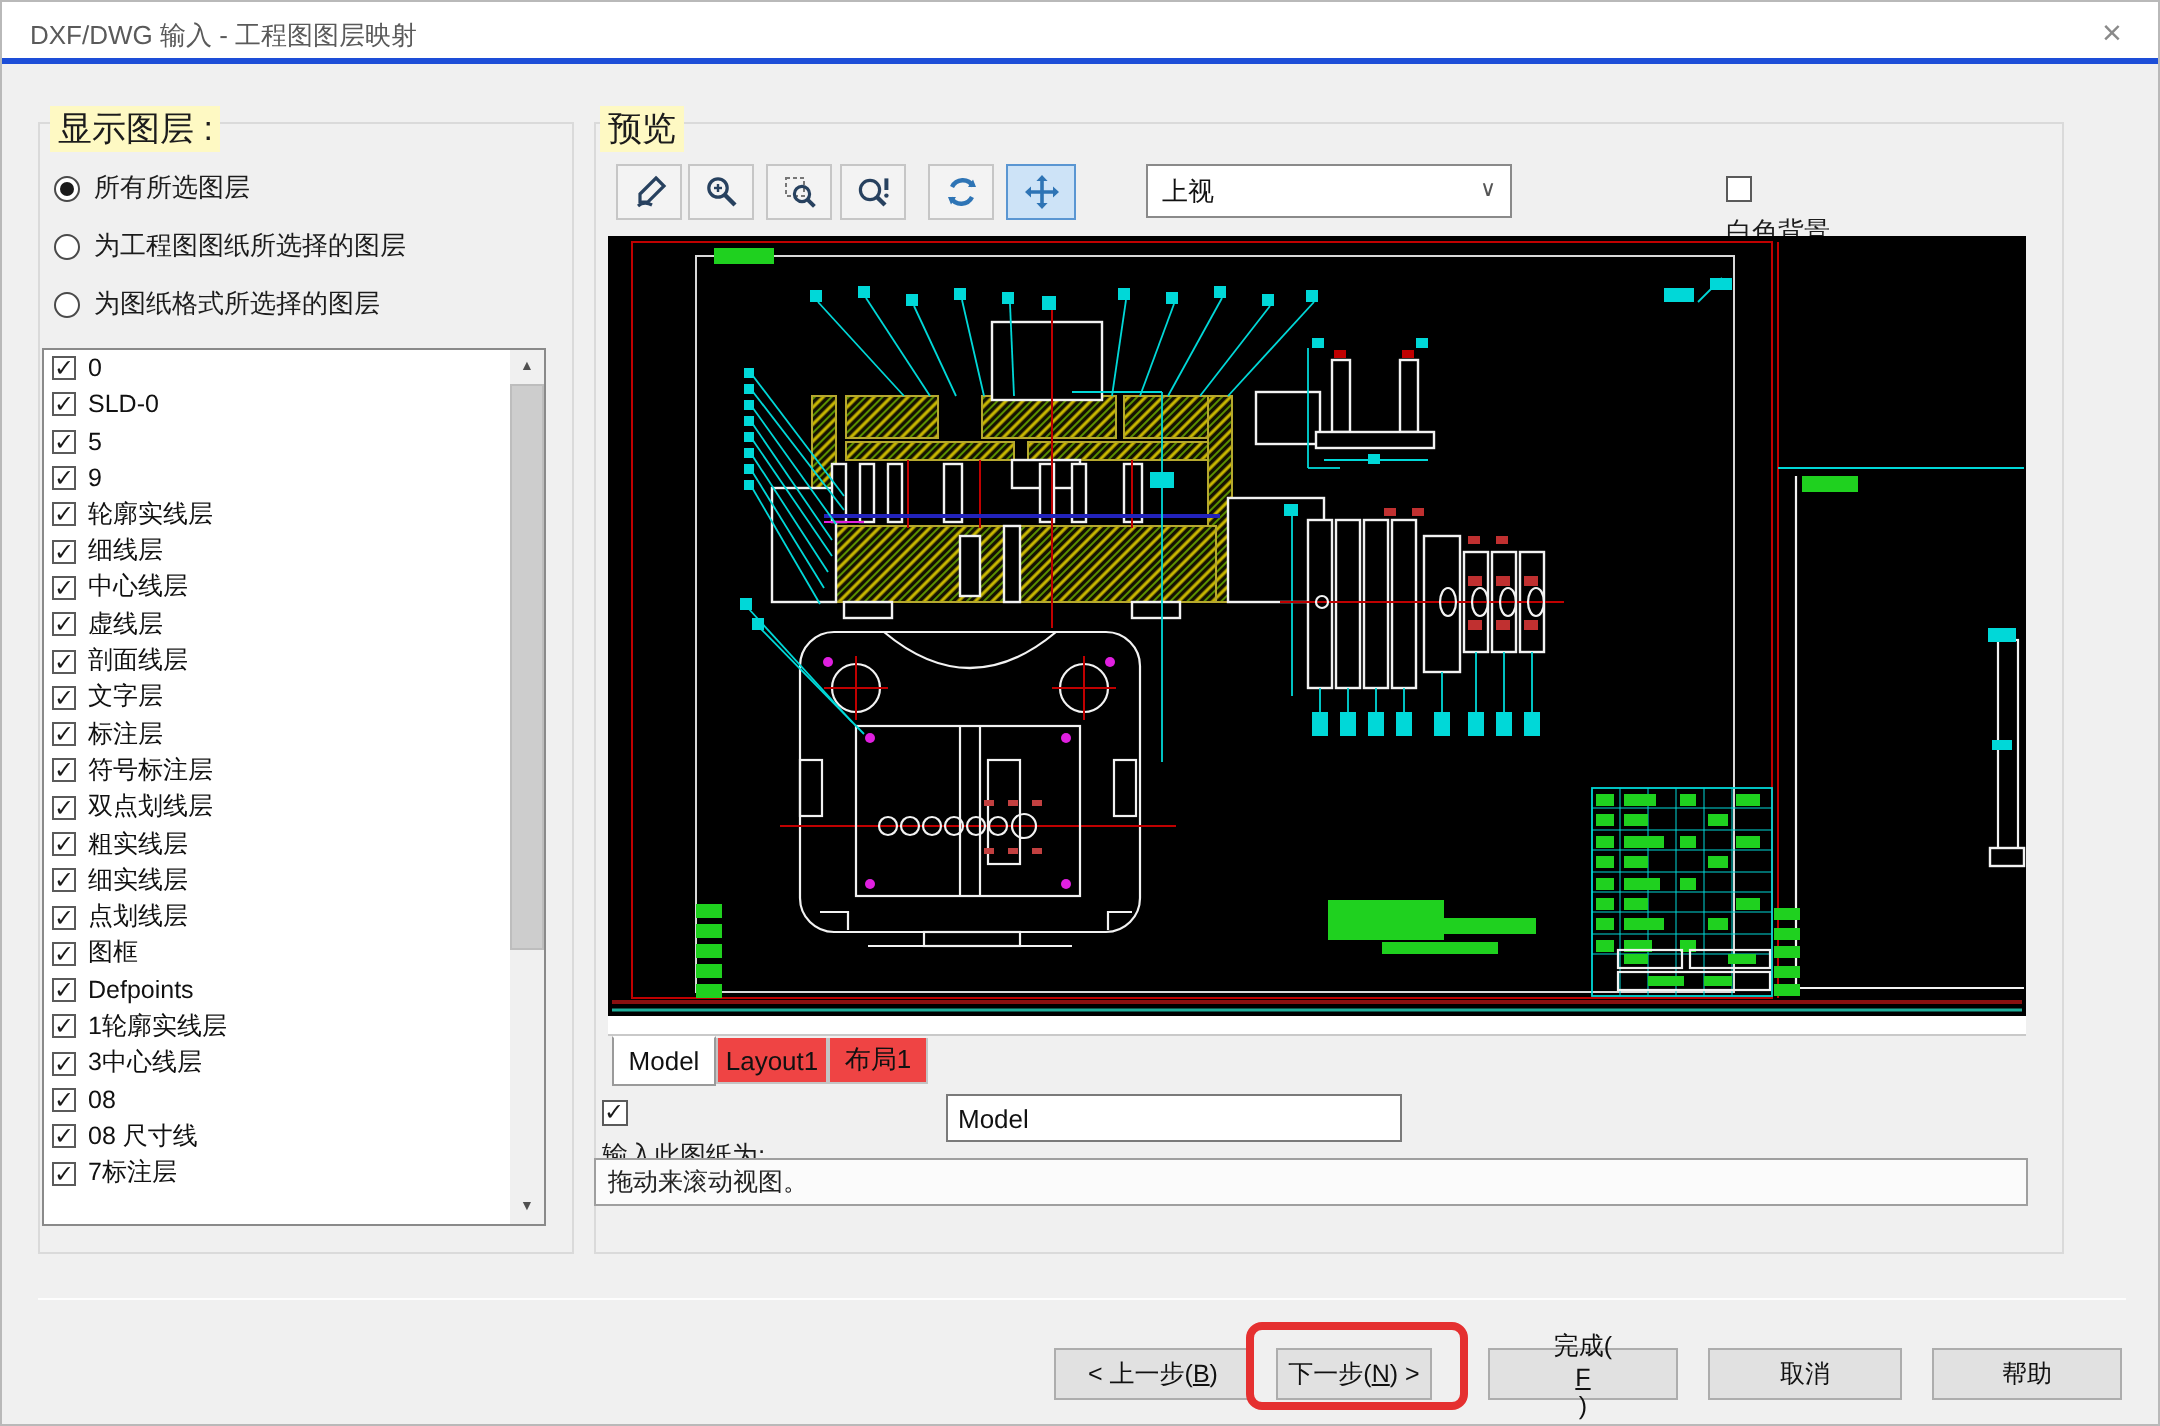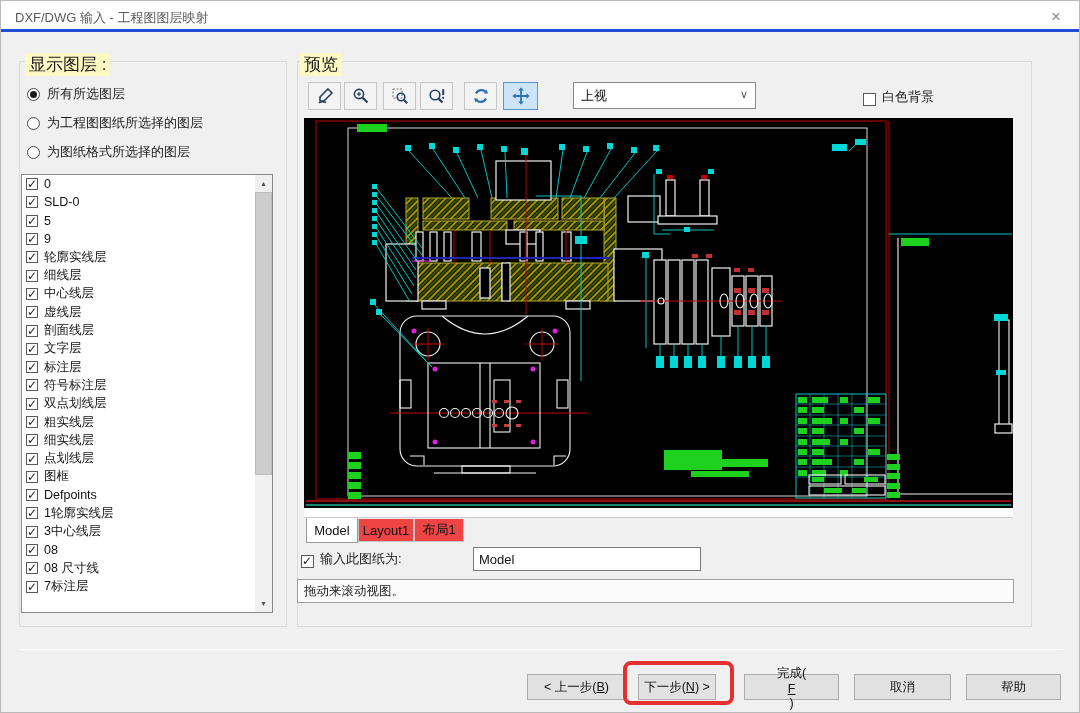--- a/index.html
+++ b/index.html
@@ -34,21 +34,21 @@
   .cb{width:12px;height:12px;border:1px solid #5a5a5a;background:#fff;flex:none;position:relative;}
   .cb.checked::after{content:"✓";position:absolute;left:0px;top:-2px;font-size:12px;color:#1a1a1a;}
   .vscroll{position:absolute;right:0;top:0;width:17px;height:437px;background:#f0f0f0;}
   .vscroll .arrow{position:absolute;left:0;width:17px;height:17px;font-size:7px;color:#505050;text-align:center;line-height:17px;background:#f0f0f0;}
   .vscroll .thumb{position:absolute;left:0;top:17px;width:17px;height:283px;background:#cdcdcd;border:1px solid #bdbdbd;}
   
   .tool-btn{position:absolute;top:81px;width:33px;height:28px;background:#f3f3f3;border:1px solid #c6c6c6;display:flex;align-items:center;justify-content:center;cursor:pointer;}
   .tool-btn.active{background:#cde3f7;border:1px solid #5a96d2;}
   .dropdown{position:absolute;left:550px;top:81px;width:183px;height:27px;background:#fff;border:1px solid #8a8a8a;font-size:13px;color:#111;display:flex;align-items:center;padding-left:7px;cursor:pointer;margin-left:22px;}
   .dropdown .chev{position:absolute;right:7px;top:5px;color:#555;font-size:11px;}
-  .check-row{position:absolute;display:flex;align-items:flex-end;gap:6px;font-size:13px;color:#1c1c1c;cursor:pointer;}
+  .check-row{position:absolute;display:flex;align-items:flex-start;gap:6px;font-size:13px;color:#1c1c1c;cursor:pointer;flex-direction:column;}
   
   .tab{position:absolute;top:517px;height:25px;font-size:13px;color:#111;display:flex;align-items:center;justify-content:center;cursor:pointer;}
   .tab.active{background:#fff;border:1px solid #9a9a9a;border-top:1px solid #fff;z-index:2;}
   .tab.inactive{background:#ef4444;border:1px solid #c4c4c4;border-top:none;height:23px;top:518px;justify-content:center;}
   .textfield{position:absolute;left:472px;top:546px;width:228px;height:24px;border:1px solid #7a7a7a;background:#fff;font-size:13px;color:#111;padding:2px 5px;font-family:"Liberation Sans","DejaVu Sans",sans-serif;}
   .statusbox{position:absolute;left:296px;top:578px;width:717px;height:24px;background:#fbfbfb;border:1px solid #9f9f9f;font-size:12.5px;color:#222;display:flex;align-items:center;padding-left:6px;}
   .sep{position:absolute;left:18px;top:648px;width:1044px;height:1px;background:#d4d4d4;border-bottom:1px solid #fdfdfd;}
   .btn{position:absolute;top:673px;height:26px;background:#e1e1e1;border:1px solid #adadad;font-size:12.5px;color:#111;display:flex;align-items:center;justify-content:center;cursor:pointer;}
   .btn u{text-decoration:underline;}
   .annotation{position:absolute;left:622px;top:660px;width:111px;height:44px;border:4px solid var(--annotation);border-radius:8px;pointer-events:none;z-index:5;}

